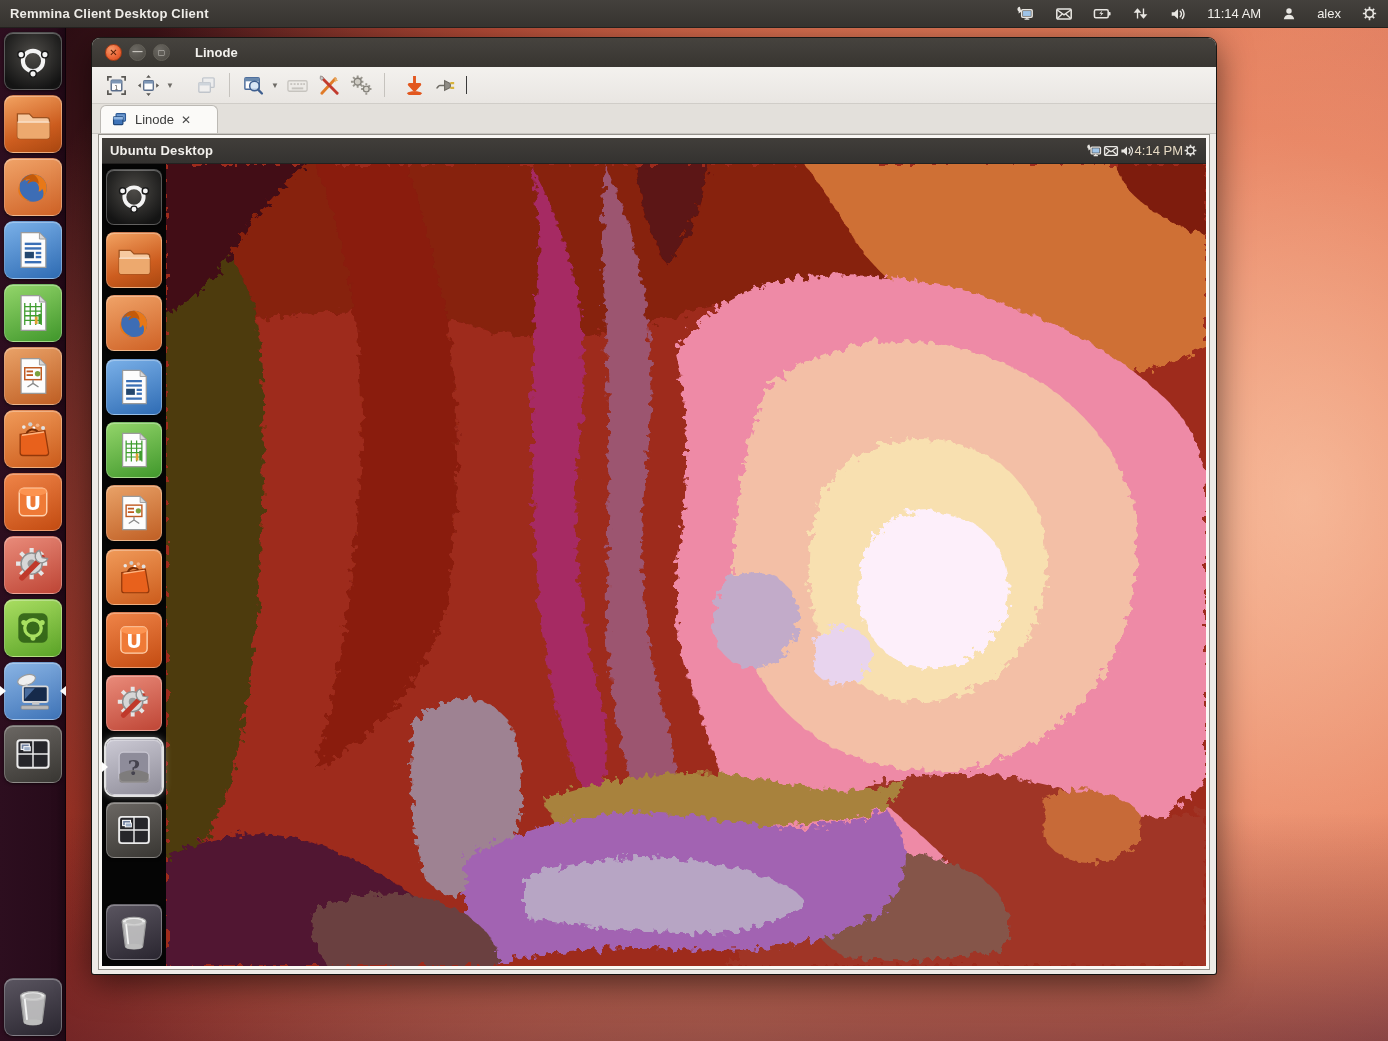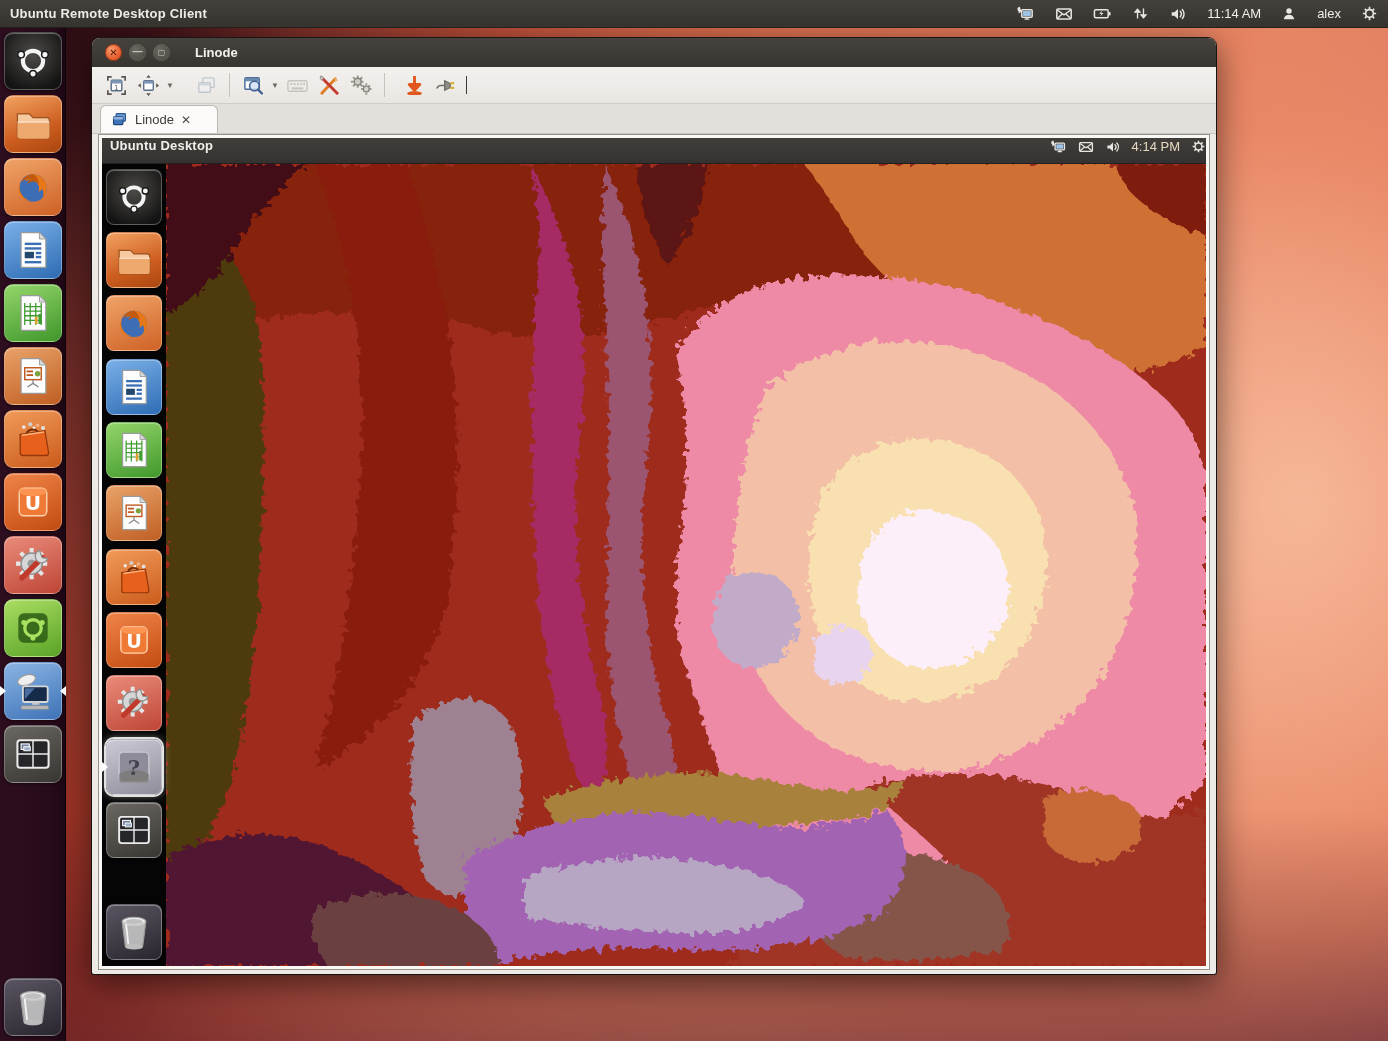--- a/index.html
+++ b/index.html
@@ -111,24 +111,24 @@
   .tab-close{font-size:12px;color:#4a4a4a;font-weight:bold;line-height:1;}
   
   .remote-frame{
     position:absolute;left:6px;right:6px;top:96px;bottom:4px;
     background:#faf8f5;border:1px solid #96938d;padding:3px;box-sizing:border-box;
   }
   #inner-desktop{position:relative;width:100%;height:100%;background:#000;overflow:hidden;}
   .inner-panel{
     position:absolute;left:0;top:0;right:0;height:25px;z-index:30;
     background:linear-gradient(#413e3a,#343230);border-bottom:1px solid #232120;
-    color:#f2f0ec;display:flex;align-items:flex-start;
+    color:#f2f0ec;display:flex;align-items:center;
   }
   .inner-panel .panel-title{font-size:13px;padding-left:8px;}
-  .inner-tray{margin-left:auto;display:flex;align-items:center;gap:11px;}
+  .inner-tray{margin-left:auto;display:flex;align-items:center;padding-right:8px;}
   .inner-clock{font-size:13px;color:#e4d8c2;}
   #inner-launcher{position:absolute;left:0;top:25px;bottom:0;width:64px;background:#050505;z-index:20;}
   #inner-wallpaper{position:absolute;left:64px;right:0;top:25px;bottom:0;z-index:1;}
   #inner-wallpaper svg{width:100%;height:100%;display:block}
 </style>
 </head>
 <body>
 
 <svg width="0" height="0" style="position:absolute">
   <defs>
@@ -333,21 +333,21 @@
       <rect x="6" y="3" width="11" height="9" rx="1" fill="#6f9bd0" stroke="#2d5a96" stroke-width="1.4"></rect>
       <rect x="3" y="7" width="11" height="9" rx="1" fill="#3f74b8" stroke="#1f4678" stroke-width="1.4"></rect>
       <rect x="3" y="7" width="11" height="3" fill="#8fb4e0"></rect>
     </symbol>
   </defs>
 </svg>
 
 <div id="host-wallpaper"></div>
 
 <div class="panel">
-  <span class="panel-title">Ubuntu Remote Desktop Client</span>
+  <span class="panel-title">Remmina Client Desktop Client</span>
   <div class="tray">
     <svg width="19" height="19">
         <use href="#i-tr-remmina"></use>
       </svg>
     <svg width="18" height="18">
         <use href="#i-tr-mail"></use>
       </svg>
     <svg width="19" height="19">
         <use href="#i-tr-battery"></use>
       </svg>

